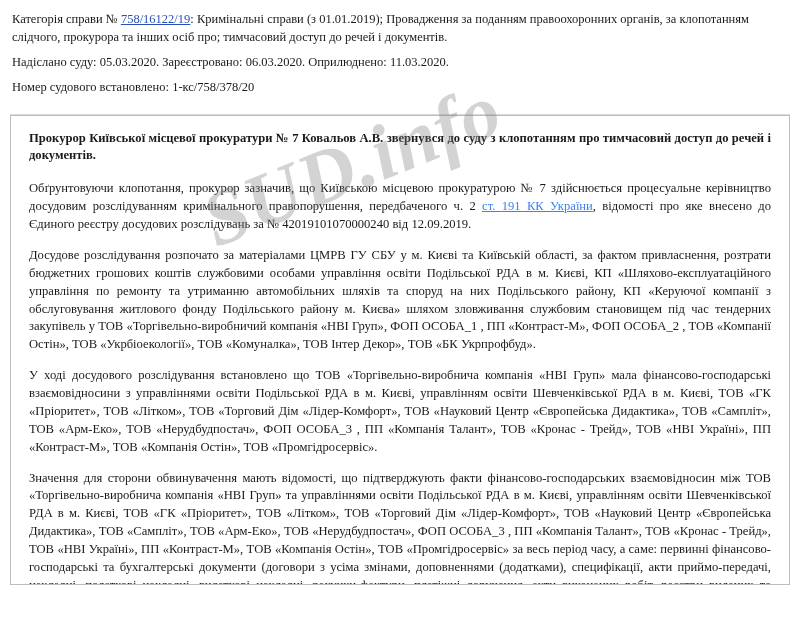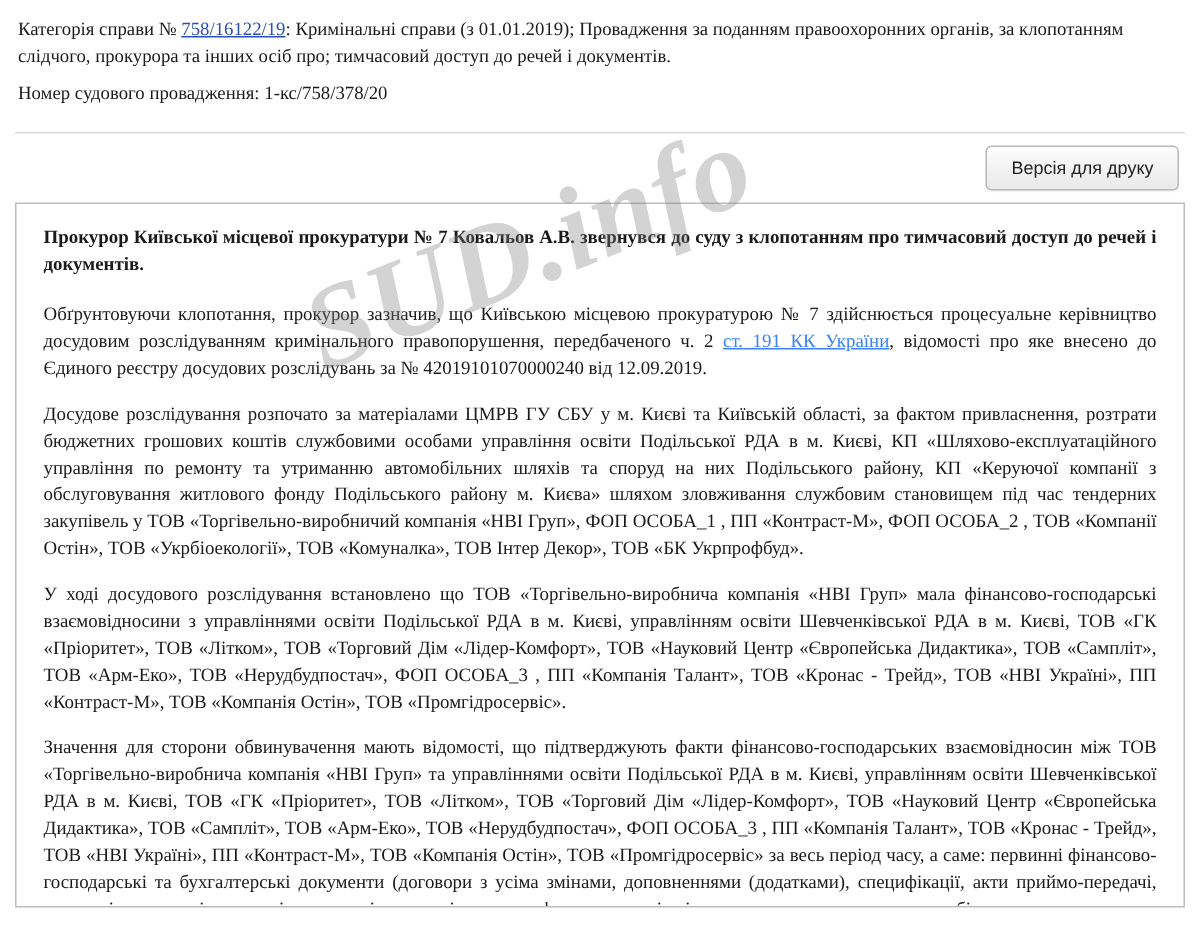--- a/index.html
+++ b/index.html
@@ -120,31 +120,29 @@
 </head>
 <body>
 
 <div class="page">
 
   <div class="meta-block">
     <p class="meta-line">
       <span>Категорія справи №</span>
       <a class="case-link" href="#">758/16122/19</a><span>: Кримінальні справи (з 01.01.2019); Провадження за поданням правоохоронних органів, за клопотанням слідчого, прокурора та інших осіб про; тимчасовий доступ до речей і документів.</span>
     </p>
+    <p class="meta-line">Надіслано суду: 05.03.2020. Зареєстровано: 06.03.2020. Оприлюднено: 11.03.2020.</p>
     <p class="meta-line tight">
-      <span>Номер судового провадження:</span>
+      <span>Номер судового встановлено:</span>
       <span>1-кс/758/378/20</span>
     </p>
   </div>
 
   <hr class="sep">
 
-  <div class="toolbar">
-    <button class="print-btn">Версія для друку</button>
-  </div>
 
   <div class="doc">
     <p class="first">Прокурор Київської місцевої прокуратури № 7 Ковальов А.В.  звернувся до суду з клопотанням про тимчасовий доступ до речей і документів.</p>
 
     <p><span>Обґрунтовуючи клопотання, прокурор зазначив, що Київською місцевою прокуратурою № 7 здійснюється процесуальне керівництво досудовим розслідуванням кримінального правопорушення, передбаченого ч. 2 </span><a class="art-link" href="#">ст. 191 КК України</a><span>, відомості про яке внесено до Єдиного реєстру досудових розслідувань за № 42019101070000240 від 12.09.2019.</span></p>
 
     <p>Досудове розслідування розпочато за матеріалами ЦМРВ ГУ СБУ у м. Києві та Київській області, за фактом привласнення, розтрати бюджетних грошових коштів службовими особами управління освіти Подільської РДА в  м. Києві, КП «Шляхово-експлуатаційного управління по ремонту та утриманню автомобільних шляхів та споруд на них Подільського району, КП «Керуючої компанії з обслуговування житлового фонду Подільського району м. Києва» шляхом зловживання службовим становищем під час тендерних закупівель у ТОВ «Торгівельно-виробничий компанія «НВІ Груп», ФОП ОСОБА_1 , ПП «Контраст-М», ФОП ОСОБА_2 , ТОВ «Компанії Остін», ТОВ «Укрбіоекології», ТОВ «Комуналка», ТОВ Інтер Декор», ТОВ «БК Укрпрофбуд».</p>
     <p>У ході досудового розслідування встановлено що ТОВ «Торгівельно-виробнича компанія «НВІ Груп» мала фінансово-господарські взаємовідносини з управліннями освіти Подільської РДА в м. Києві, управлінням освіти Шевченківської РДА в м. Києві, ТОВ «ГК «Пріоритет», ТОВ «Літком», ТОВ «Торговий Дім «Лідер-Комфорт», ТОВ «Науковий Центр «Європейська Дидактика», ТОВ «Сампліт», ТОВ «Арм-Еко», ТОВ «Нерудбудпостач», ФОП ОСОБА_3 , ПП «Компанія Талант», ТОВ «Кронас - Трейд», ТОВ «НВІ Україні», ПП «Контраст-М», ТОВ «Компанія Остін», ТОВ «Промгідросервіс».</p>
     <p>Значення для сторони обвинувачення мають відомості, що підтверджують факти фінансово-господарських взаємовідносин між ТОВ «Торгівельно-виробнича компанія «НВІ Груп» та управліннями освіти Подільської РДА в м. Києві, управлінням освіти Шевченківської РДА в м. Києві, ТОВ «ГК «Пріоритет», ТОВ «Літком», ТОВ «Торговий Дім «Лідер-Комфорт», ТОВ «Науковий Центр «Європейська Дидактика», ТОВ «Сампліт», ТОВ «Арм-Еко», ТОВ «Нерудбудпостач», ФОП ОСОБА_3 , ПП «Компанія Талант», ТОВ «Кронас - Трейд», ТОВ «НВІ Україні», ПП «Контраст-М», ТОВ «Компанія Остін», ТОВ «Промгідросервіс» за весь період часу, а саме: первинні фінансово-господарські та бухгалтерські документи (договори з усіма змінами, доповненнями (додатками), специфікації, акти приймо-передачі, накладні, податкові накладні, видаткові накладні, рахунки-фактури, платіжні доручення, акти виконаних робіт, реєстри виданих та отриманих податкових накладних, виписки по банківських рахунках тощо), листування та інші документи, які підтверджують факт взаємовідносин.</p>
   </div>

